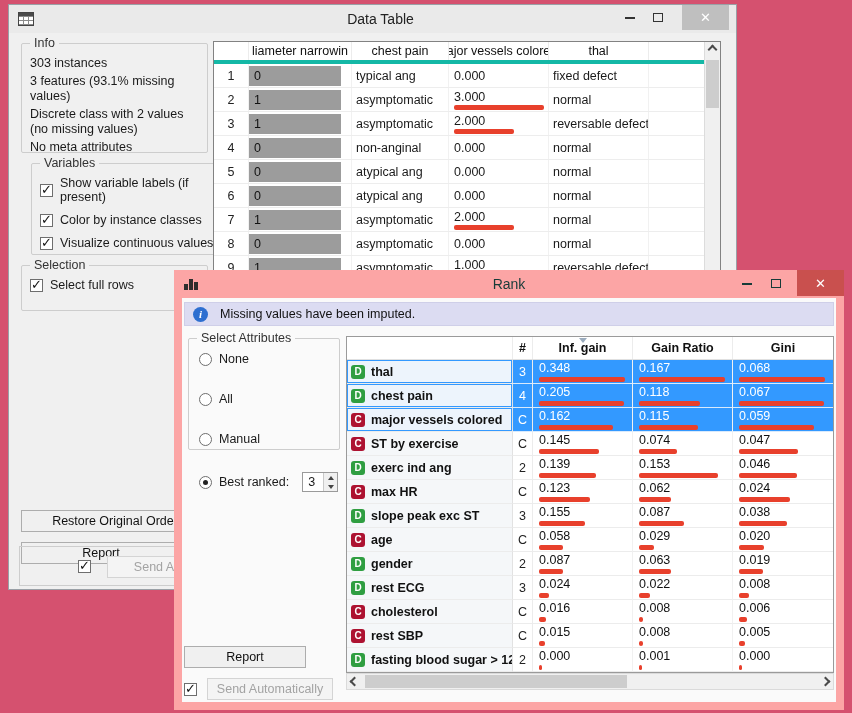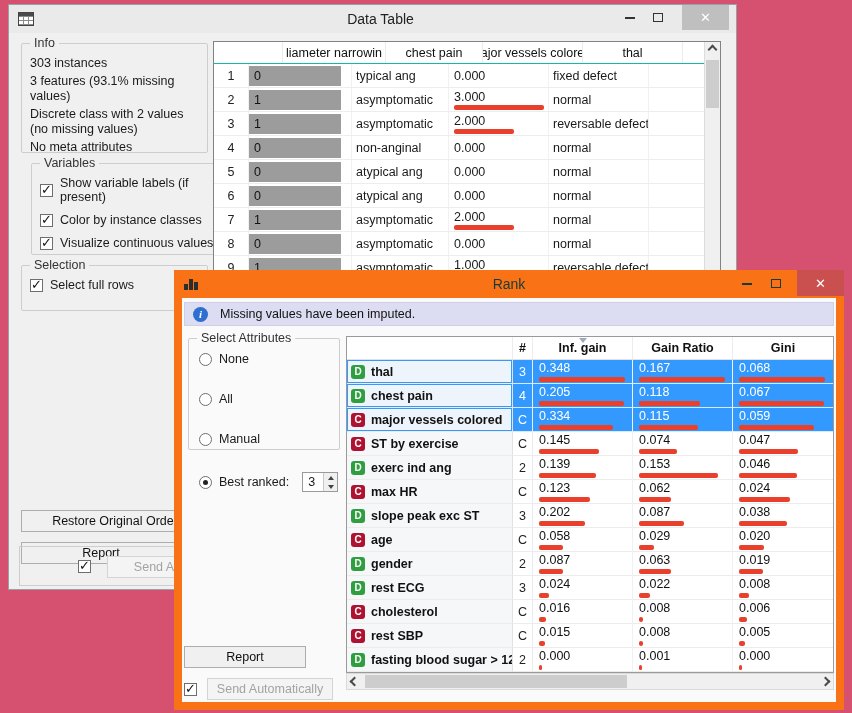--- a/index.html
+++ b/index.html
@@ -55,37 +55,37 @@
   .vlist { padding:12px 0 0 8px; display:flex; flex-direction:column; gap:9px; }
   .dt-restore { position:absolute; left:6px; top:477px; width:188px; }
   .dt-report  { position:absolute; left:6px; top:509px; width:160px; }
   .dt-sendbox { position:absolute; left:10px; top:541px; width:340px; height:40px; border:1px solid #cdcdcd; }
   .dt-sendbox .cb { position:absolute; left:58px; top:13px; }
   .dt-sendbox .btn { position:absolute; left:87px; top:9px; width:160px; }
 
   
   .dt-tablewrap { position:absolute; left:204px; top:36px; width:508px; height:544px; border:1px solid #828282; background:#fff; }
   .dt-inner { position:absolute; left:0; top:0; right:16px; bottom:0; overflow:hidden; background:#fff; }
-  .dt-head { display:flex; height:22px; border-bottom:1px solid #14b8a6; background:#fff;padding-left:34px; }
+  .dt-head { display:flex; height:22px; border-bottom:4px solid #14b8a6; background:#fff; }
   .dt-h { display:flex; align-items:center; justify-content:center; font-size:12.5px; color:#111; border-right:1px solid #ececec; overflow:hidden; white-space:nowrap; }
   .dt-row { display:flex; height:24px; border-bottom:1px solid #ededed; background:#fff; }
   .dt-c { display:flex; align-items:center; border-right:1px solid #f1f1f1; padding:0 4px; overflow:hidden; white-space:nowrap; }
   .c-num { justify-content:center; padding:0; color:#222; }
   .w-num{width:35px;} .w-nar{width:103px;} .w-che{width:97px;} .w-ves{width:100px;} .w-tha{width:100px;} .w-fil{flex:1;border-right:none;}
   .c-nar { padding:0; }
   .graycell { display:block; width:92px; height:20px; margin:2px 0 2px 0; background:#9c9c9c; color:#111; line-height:20px; padding-left:5px; }
   .c-ves { flex-direction:column; align-items:flex-start; justify-content:center; padding:2px 4px 1px 5px; }
   .c-ves .vval { line-height:13px; }
   .c-ves .bar { margin-top:1px; }
   .dt-vscroll { position:absolute; top:0; right:0; bottom:0; width:16px; background:#f0f0f0; border-left:1px solid #dcdcdc; }
   .dt-vscroll .sbtn { height:17px; display:flex; align-items:flex-start; justify-content:center; }
   .dt-vthumb { position:absolute; left:1px; right:1px; top:18px; height:48px; background:#cdcdcd; }
 
   
-  .rk { position:absolute; left:174px; top:270px; width:670px; height:440px; background:#f97316; }
+  .rk { position:absolute; left:174px; top:270px; width:670px; height:440px; background:#fca5a5; }
   .rk-titlebar { position:relative; height:28px; }
   .rk-title { position:absolute; left:0; right:0; top:0; line-height:28px; text-align:center; font-size:14px; color:#173b38; }
   .rk-appicon { position:absolute; left:10px; top:8px; width:16px; height:12px; display:flex; align-items:flex-end; gap:1px; }
   .rk-appicon i { display:block; width:4px; background:#2d2d2d; }
   .rk-appicon .b1{height:6px;} .rk-appicon .b2{height:11px;} .rk-appicon .b3{height:8px;}
   .rk .capbtn { color:#173b38; height:26px; }
   .rk .cap-min { right:84px; width:26px; }
   .rk .cap-max { right:55px; width:26px; }
   .rk .cap-close { right:0; width:47px; background:#c9504e; color:#fff; }
 
@@ -438,21 +438,21 @@
                 <span class="bar" style="width: 85px;"></span>
               </div>
             </div>
             <div class="rk-row sel">
               <div class="rk-name">
                 <span class="ticon c2">C</span>
                 <span class="nm">major vessels colored</span>
               </div>
               <div class="rk-num">C</div>
               <div class="rk-m">
-                <span class="mv">0.334</span>
+                <span class="mv">0.162</span>
                 <span class="bar" style="width: 74px;"></span>
               </div>
               <div class="rk-m">
                 <span class="mv">0.115</span>
                 <span class="bar" style="width: 59px;"></span>
               </div>
               <div class="rk-m">
                 <span class="mv">0.059</span>
                 <span class="bar" style="width: 75px;"></span>
               </div>
@@ -514,21 +514,21 @@
                 <span class="bar" style="width: 51px;"></span>
               </div>
             </div>
             <div class="rk-row">
               <div class="rk-name">
                 <span class="ticon d">D</span>
                 <span class="nm">slope peak exc ST</span>
               </div>
               <div class="rk-num">3</div>
               <div class="rk-m">
-                <span class="mv">0.202</span>
+                <span class="mv">0.155</span>
                 <span class="bar" style="width: 46px;"></span>
               </div>
               <div class="rk-m">
                 <span class="mv">0.087</span>
                 <span class="bar" style="width: 45px;"></span>
               </div>
               <div class="rk-m">
                 <span class="mv">0.038</span>
                 <span class="bar" style="width: 48px;"></span>
               </div>

